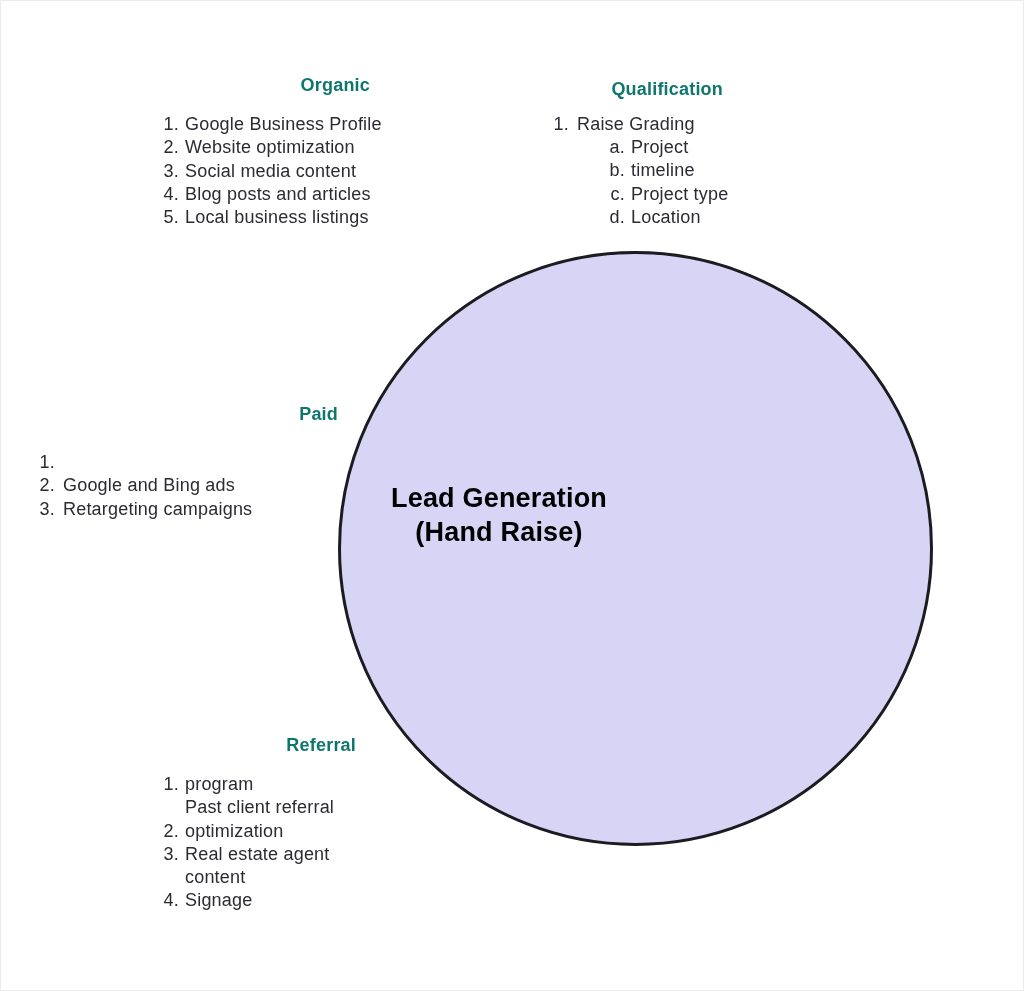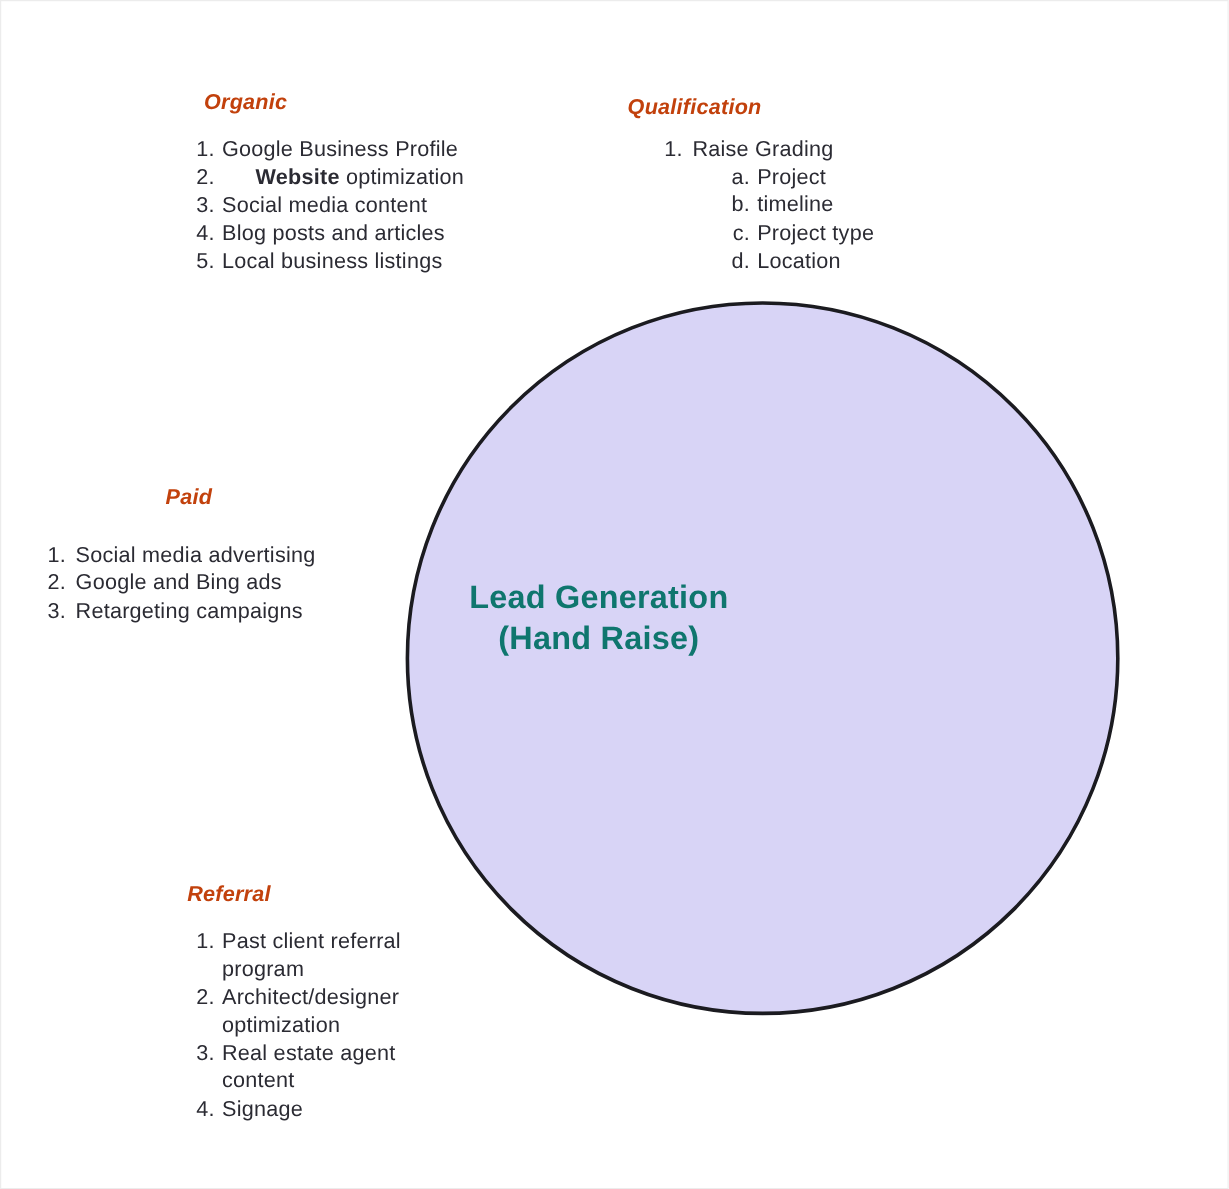--- a/index.html
+++ b/index.html
@@ -26,49 +26,48 @@
   }
   .circle-label {
     position: absolute;
     left: 358px;
     top: 480px;
     width: 280px;
     text-align: center;
     font-size: 27px;
     font-weight: bold;
     line-height: 34px;
+    color: #000000;
+    letter-spacing: 0.2px;
+  }
+  .circle-label .lbl-line { display: block; }
+  .heading {
+    position: absolute;
+    width: 200px;
+    text-align: right;
+    font-size: 18px;
+    font-weight: bold;
     color: #0f766e;
     letter-spacing: 0.2px;
-  }
-  .circle-label .lbl-line { display: block; }
-  .heading {
-    position: absolute;
-    width: 200px;
-    text-align: left;
-    font-size: 18px;
-    font-weight: bold;
-    color: #c2410c;
-    letter-spacing: 0.2px;
-    font-style: italic;
   }
   .list {
     position: absolute;
     font-size: 18px;
     line-height: 23.3px;
     letter-spacing: 0.2px;
   }
   .row { display: flex; }
   .marker {
     flex: 0 0 auto;
     text-align: right;
   }
   .txt { flex: 1 1 auto; }
   .line { display: block; }
   .line:empty { display: none; }
-  b { font-weight: bold; margin-left: 28px; }
+  b { font-weight: normal; }
 
   
   #organic-heading   { left: 169px; top: 74px;  }
   #organic-list      { left: 148px; top: 112px; width: 290px; }
   #organic-list .marker { width: 30px; margin-right: 6px; }
 
   #qualification-heading { left: 522px; top: 78px; }
   #qualification-list    { left: 538px; top: 112px; width: 230px; }
   #qualification-list .marker { width: 30px; margin-right: 8px; }
   #qualification-sublist { left: 596px; top: 135px; width: 200px; }
@@ -160,51 +159,47 @@
       <span class="txt">
           <span class="line">Location</span>
         </span>
     </div>
   </div>
 
   <div class="heading" id="paid-heading">Paid</div>
   <div class="list" id="paid-list">
     <div class="row">
       <span class="marker">1.</span>
-      <span class="txt">
-          <span class="line">Social media advertising</span>
-        </span>
     </div>
     <div class="row">
       <span class="marker">2.</span>
       <span class="txt">
           <span class="line">Google and Bing ads</span>
         </span>
     </div>
     <div class="row">
       <span class="marker">3.</span>
       <span class="txt">
           <span class="line">Retargeting campaigns</span>
         </span>
     </div>
   </div>
 
   <div class="heading" id="referral-heading">Referral</div>
   <div class="list" id="referral-list">
     <div class="row">
       <span class="marker">1.</span>
       <span class="txt">
+        <span class="line">program</span>
         <span class="line">Past client referral</span>
-        <span class="line">program</span>
       </span>
     </div>
     <div class="row">
       <span class="marker">2.</span>
       <span class="txt">
-        <span class="line">Architect/designer</span>
         <span class="line">optimization</span>
       </span>
     </div>
     <div class="row">
       <span class="marker">3.</span>
       <span class="txt">
         <span class="line">Real estate agent</span>
         <span class="line">content</span>
       </span>
     </div>

